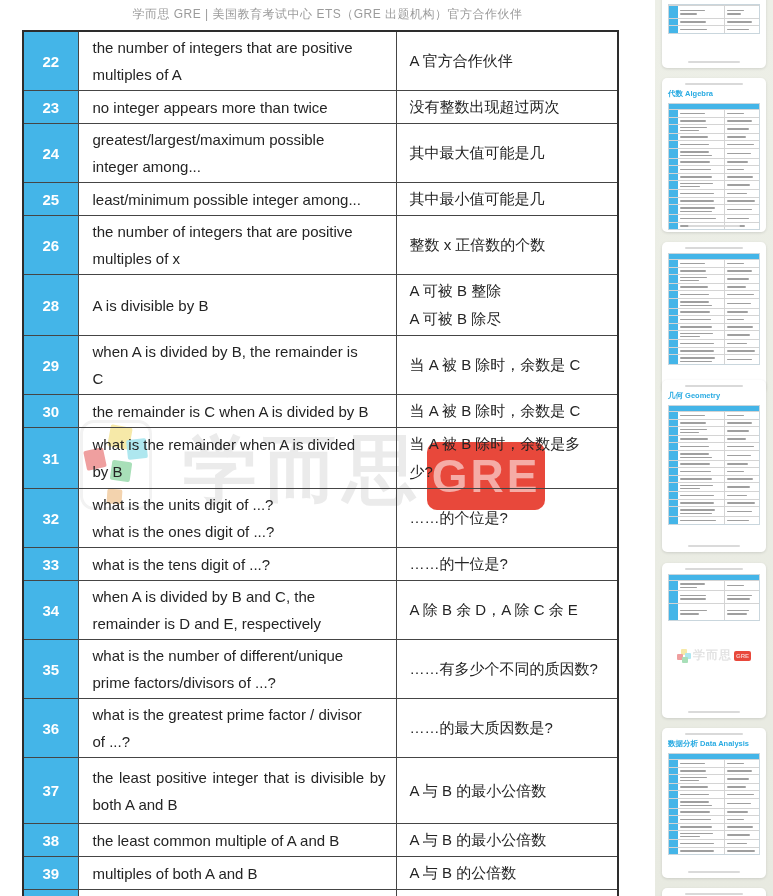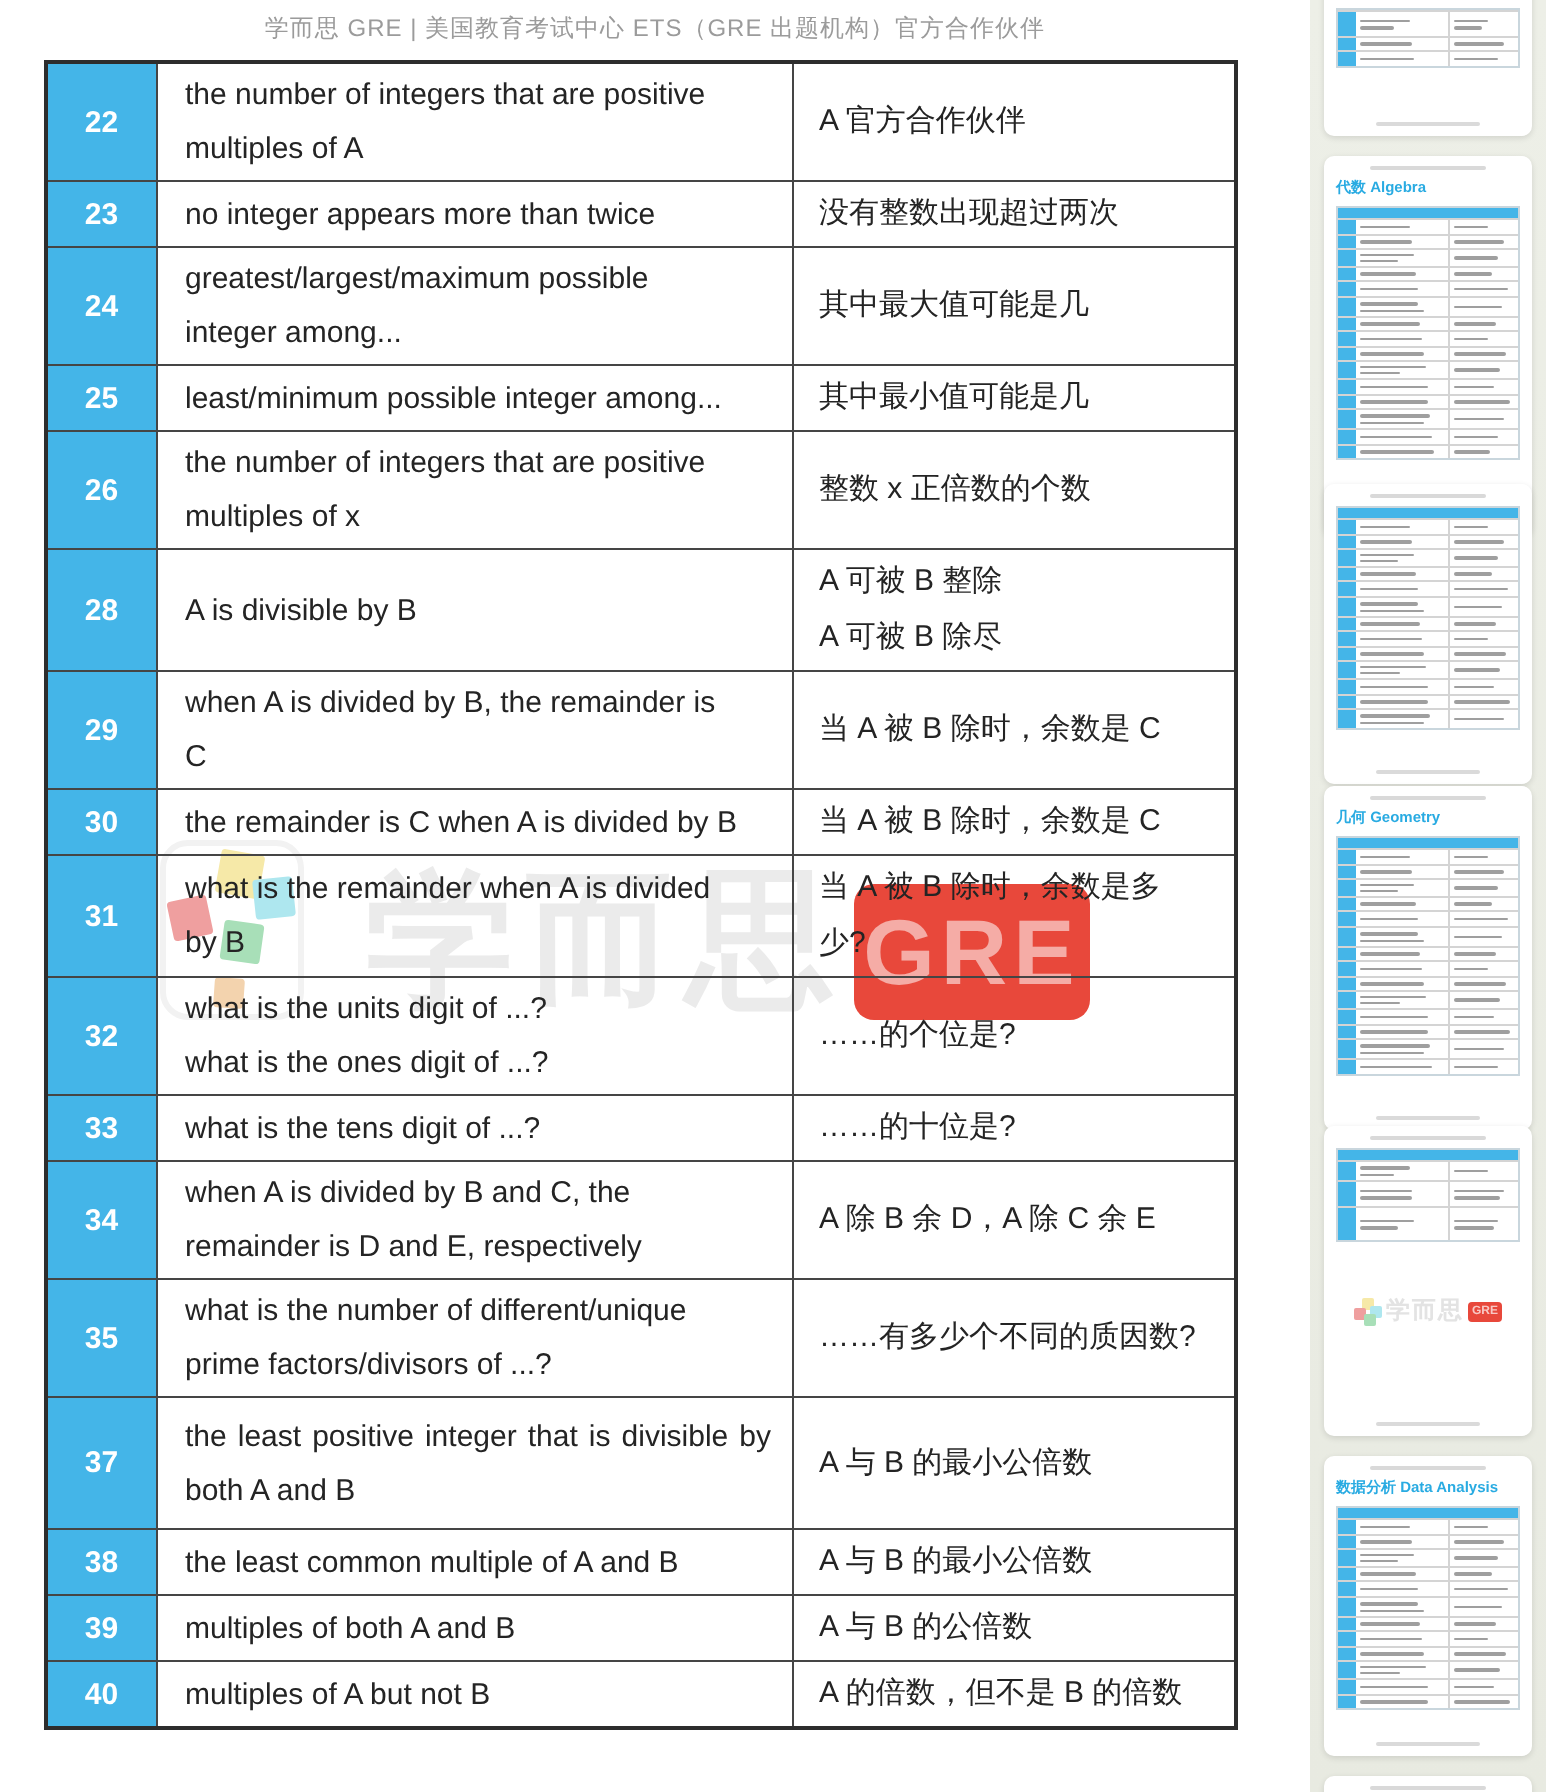--- a/index.html
+++ b/index.html
@@ -157,20 +157,26 @@
     <td class="en">when A is divided by B and C, the
 remainder is D and E, respectively</td>
     <td class="cn">A 除 B 余 D，A 除 C 余 E</td>
   </tr>
           <tr style="height: 56px;">
     <td class="num">35</td>
     <td class="en">what is the number of different/unique
 prime factors/divisors of ...?</td>
     <td class="cn">……有多少个不同的质因数?</td>
   </tr>
+          <tr style="height: 56px;">
+    <td class="num">36</td>
+    <td class="en">what is the greatest prime factor / divisor
+of ...?</td>
+    <td class="cn">……的最大质因数是?</td>
+  </tr>
           <tr style="height: 66px;">
     <td class="num">37</td>
     <td class="en justify">the least positive integer that is divisible by both A and B</td>
     <td class="cn">A 与 B 的最小公倍数</td>
   </tr>
           <tr style="height: 30px;">
     <td class="num">38</td>
     <td class="en">the least common multiple of A and B</td>
     <td class="cn">A 与 B 的最小公倍数</td>
   </tr>
@@ -216,21 +222,21 @@
             <div class="tmid">
               <div class="tbar" style="width: 64%;"></div>
             </div>
             <div class="tright">
               <div class="tbar" style="width: 73%;"></div>
             </div>
           </div>
         </div>
         <div class="thumb-footer"></div>
       </div>
-      <div class="thumb" style="top: 78px; height: 190px;">
+      <div class="thumb" style="top: 78px; height: 154px;">
         <div class="thumb-meta"></div>
         <div class="thumb-heading">代数 Algebra</div>
         <div class="thumb-table">
           <div class="thead-bar"></div>
           <div class="trow" style="height: 8px;">
             <div class="tnum"></div>
             <div class="tmid">
               <div class="tbar" style="width: 60%;"></div>
             </div>
             <div class="tright">
@@ -491,21 +497,21 @@
               <div class="tbar" style="width: 84%;"></div>
               <div class="tbar" style="width: 76%;"></div>
             </div>
             <div class="tright">
               <div class="tbar" style="width: 83%;"></div>
             </div>
           </div>
         </div>
         <div class="thumb-footer"></div>
       </div>
-      <div class="thumb" style="top: 393px; height: 172px;">
+      <div class="thumb" style="top: 380px; height: 172px;">
         <div class="thumb-meta"></div>
         <div class="thumb-heading">几何 Geometry</div>
         <div class="thumb-table">
           <div class="thead-bar"></div>
           <div class="trow" style="height: 8px;">
             <div class="tnum"></div>
             <div class="tmid">
               <div class="tbar" style="width: 60%;"></div>
             </div>
             <div class="tright">

